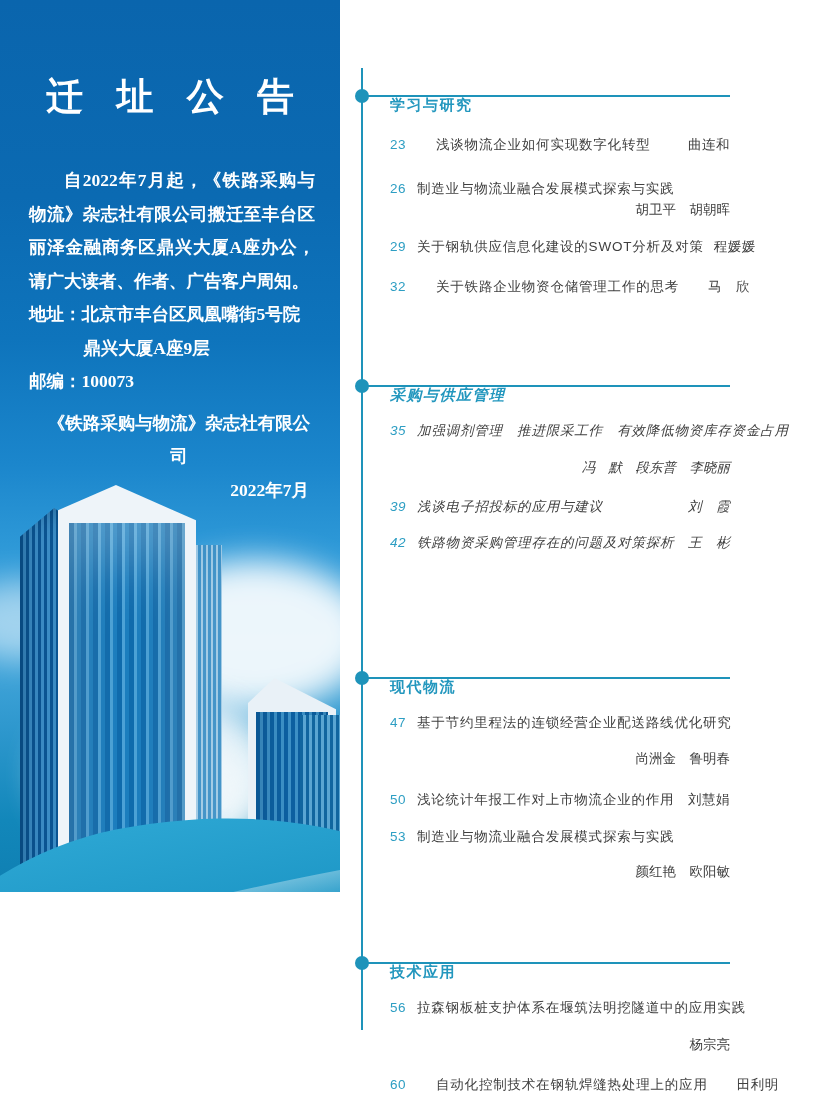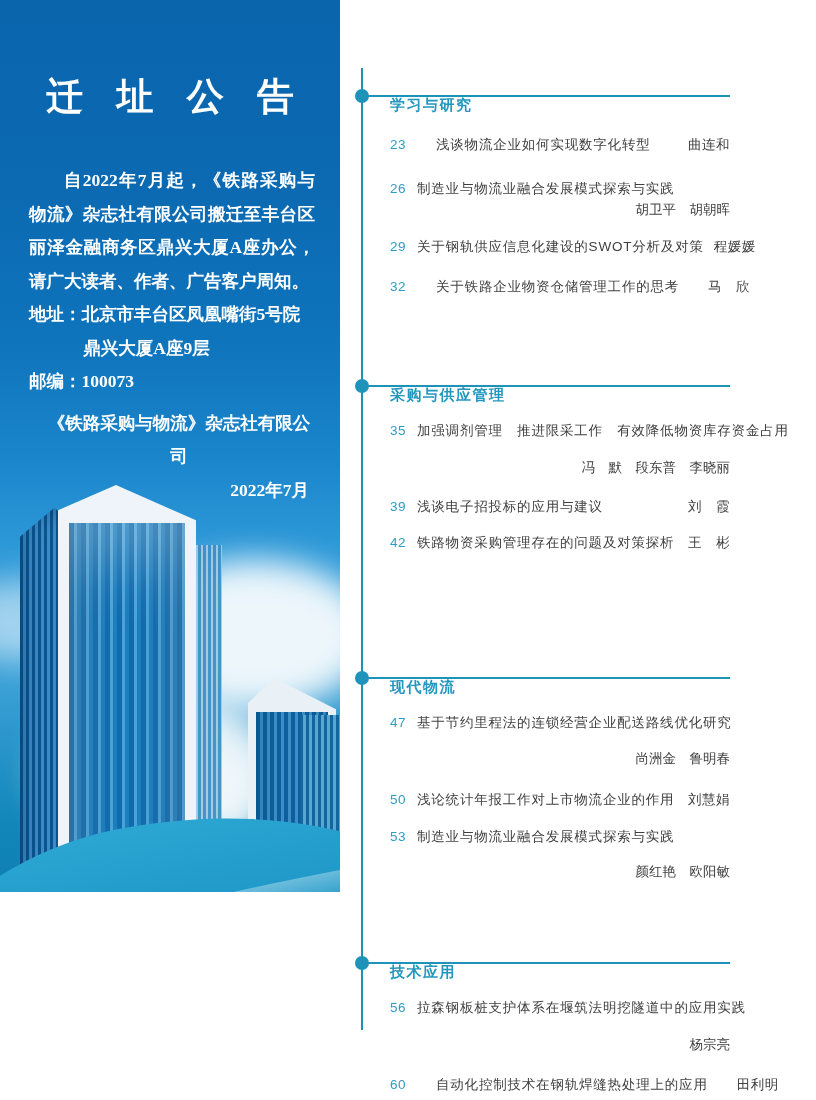--- a/index.html
+++ b/index.html
@@ -87,21 +87,21 @@
     border-radius:48% 52% 0 0 / 60% 40% 0 0; }
   .wave-streak { position:absolute; left:-80px; top:470px; width:560px; height:36px;
     transform:rotate(-13deg); border-radius:50%;
     background:linear-gradient(180deg,rgba(255,255,255,.35),rgba(255,255,255,0)); }
   .wave-streak.s2 { top:560px; left:-120px; width:620px; opacity:.5; }
 
   
   .toc { position:absolute; left:362px; top:68px; width:368px; height:962px; }
   .toc-vline { position:absolute; left:-1px; top:0; width:2px; height:100%; background:#1e93ba; }
   .section { position:relative; padding-left:28px; }
-  .sec1 { height:260px; } .sec2 { height:265px; } .sec3 { height:254px; } .sec4 { height:183px; }
+  .sec1 { height:260px; } .sec2 { height:265px;font-style:italic; } .sec3 { height:254px; } .sec4 { height:183px; }
   .rule { position:absolute; left:0; top:0; width:100%; height:2px; background:#1e93ba; }
   .rule::before { content:''; position:absolute; left:-7px; top:-6px; width:14px; height:14px;
     border-radius:50%; background:#1e93ba; }
   .sec-heading { color:#2397be; font-weight:bold; font-size:15px; letter-spacing:1.5px; line-height:20px; }
   .sec1 .sec-heading { margin-top:27px; }
   .sec2 .sec-heading { margin-top:30px; }
   .sec3 .sec-heading { margin-top:27px; }
   .sec4 .sec-heading { margin-top:31px; }
   .row { display:flex; line-height:20px; font-size:13.5px; color:#3f3f3f; white-space:nowrap; }
   .num { color:#2d9ec3; width:27px; flex:0 0 27px; letter-spacing:.5px; }

